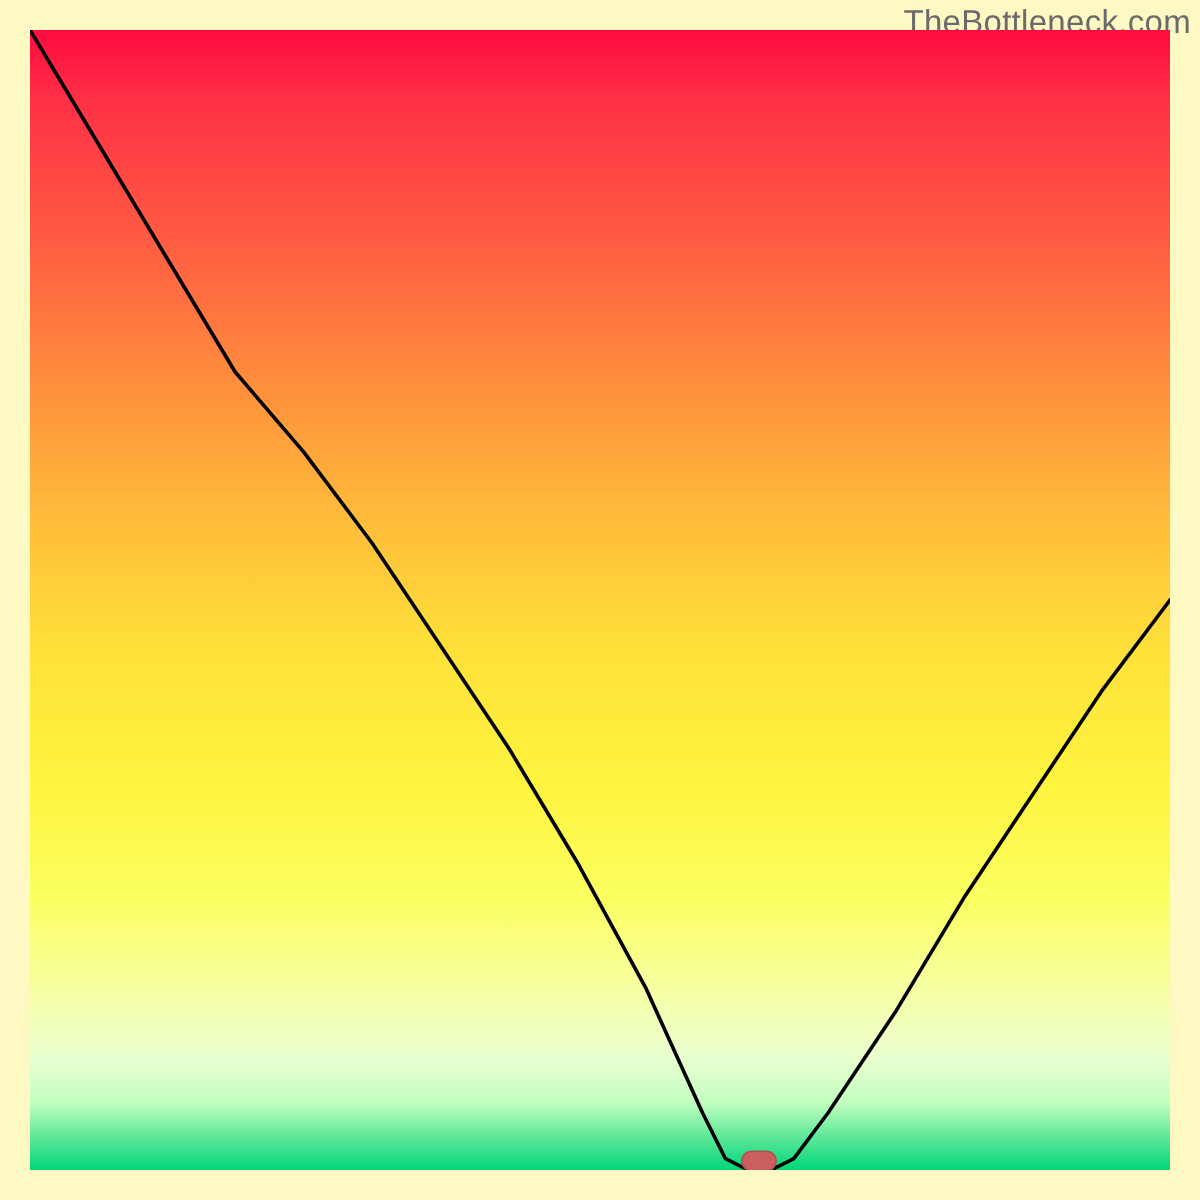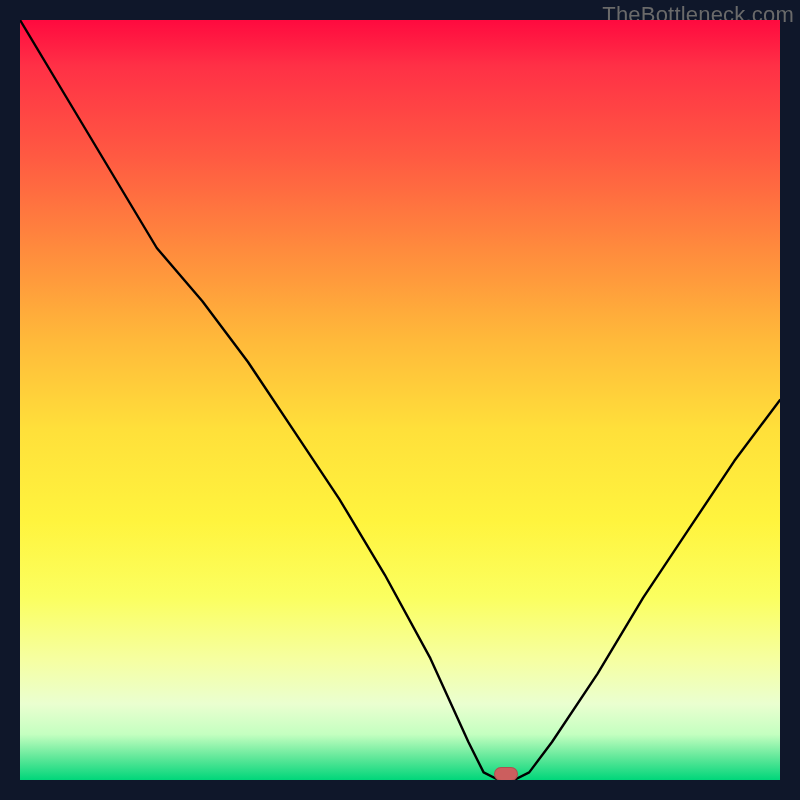--- a/index.html
+++ b/index.html
@@ -9,21 +9,21 @@
     height: 800px;
     background: #000;
     overflow: hidden;
   }
   .frame {
     position: absolute;
     left: 0;
     top: 0;
     width: 800px;
     height: 800px;
-    background: #0f172a;
+    background: #fef9c3;
   }
   .plot {
     position: absolute;
     left: 20px;
     top: 20px;
     width: 760px;
     height: 760px;
     overflow: hidden;
   }
   .bg {

